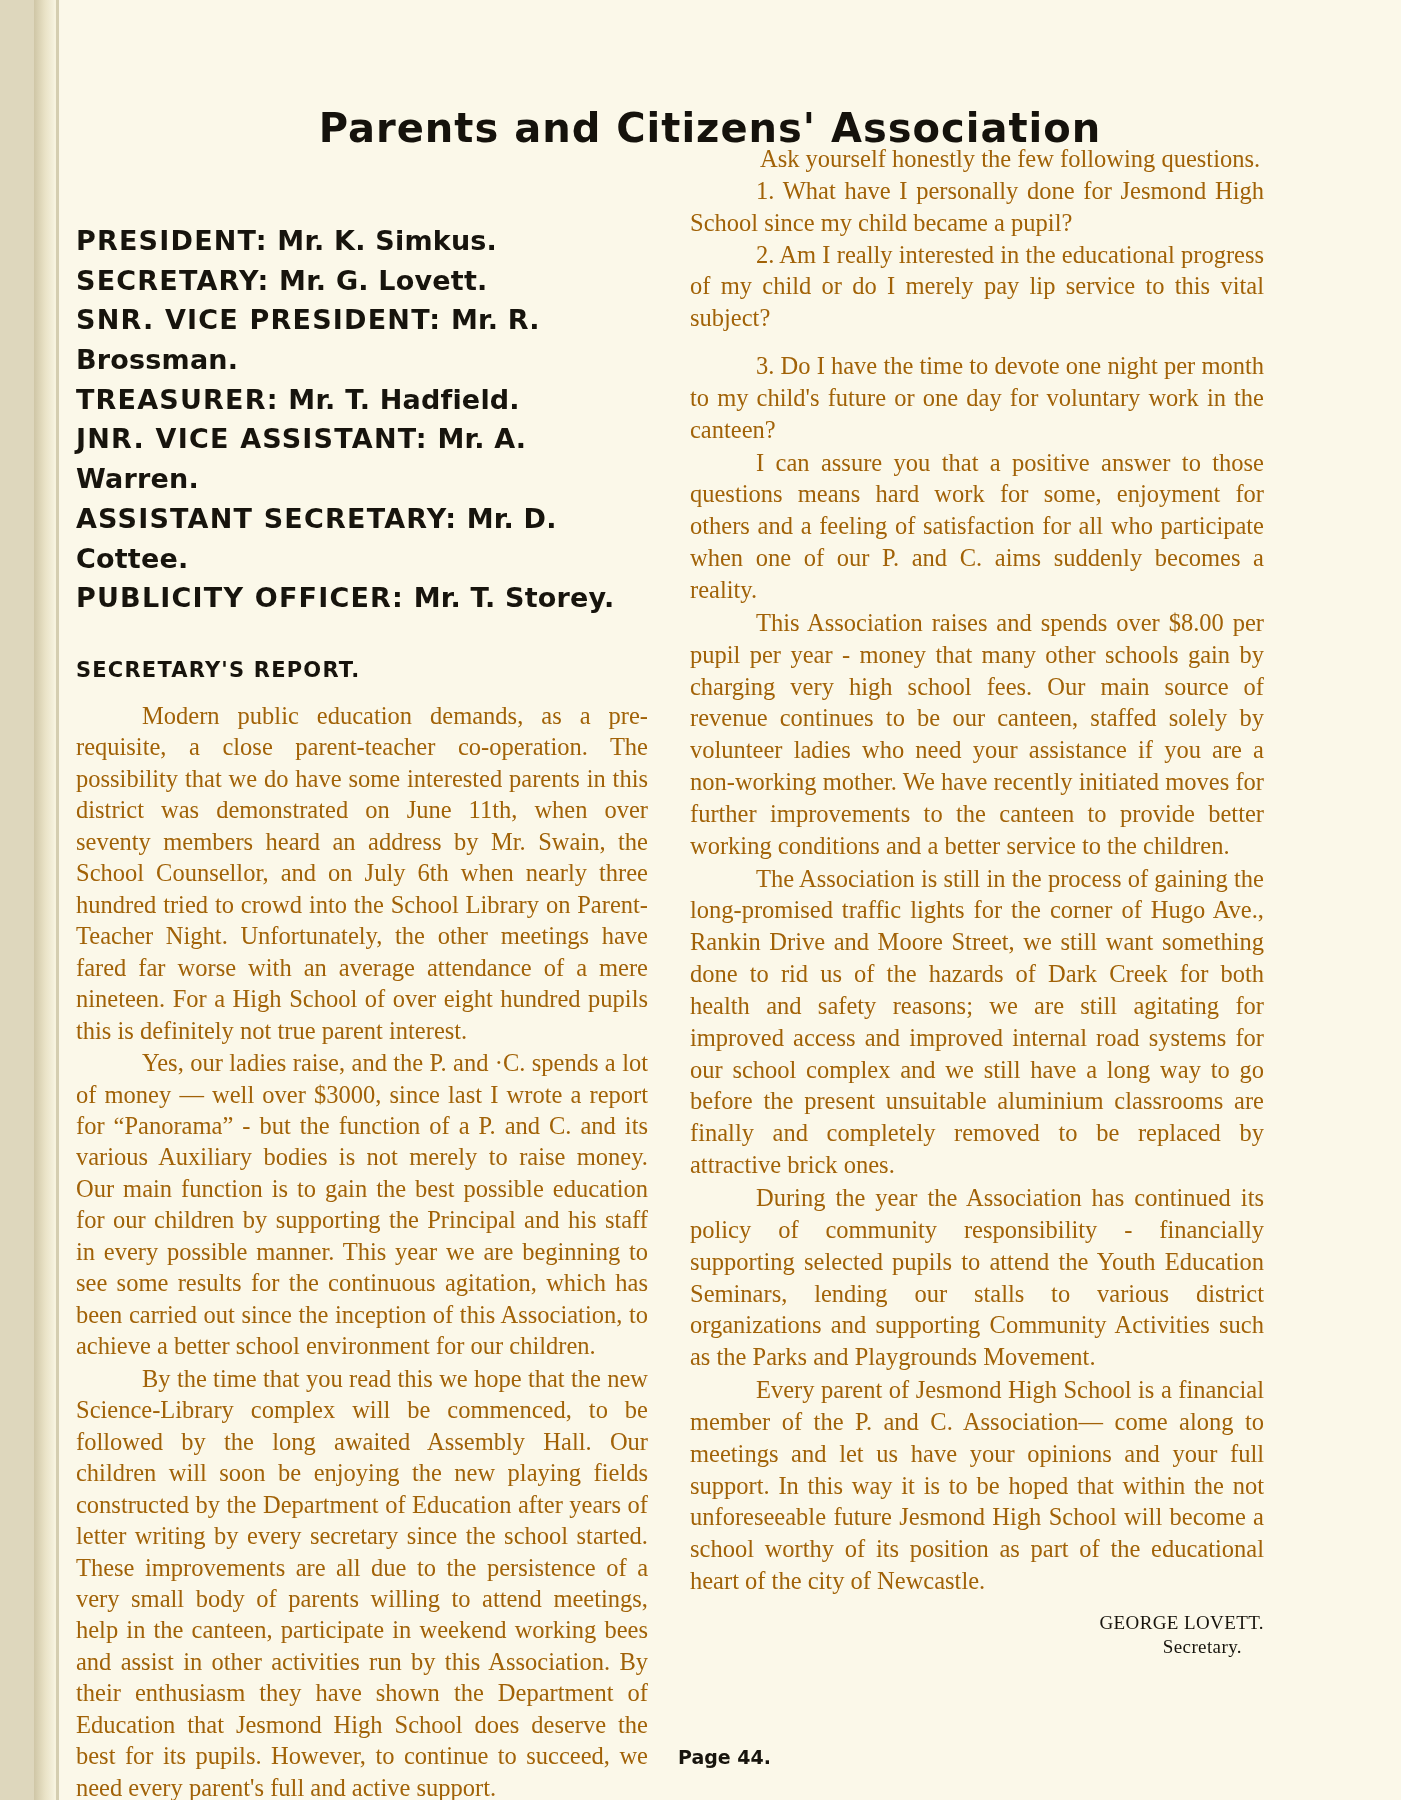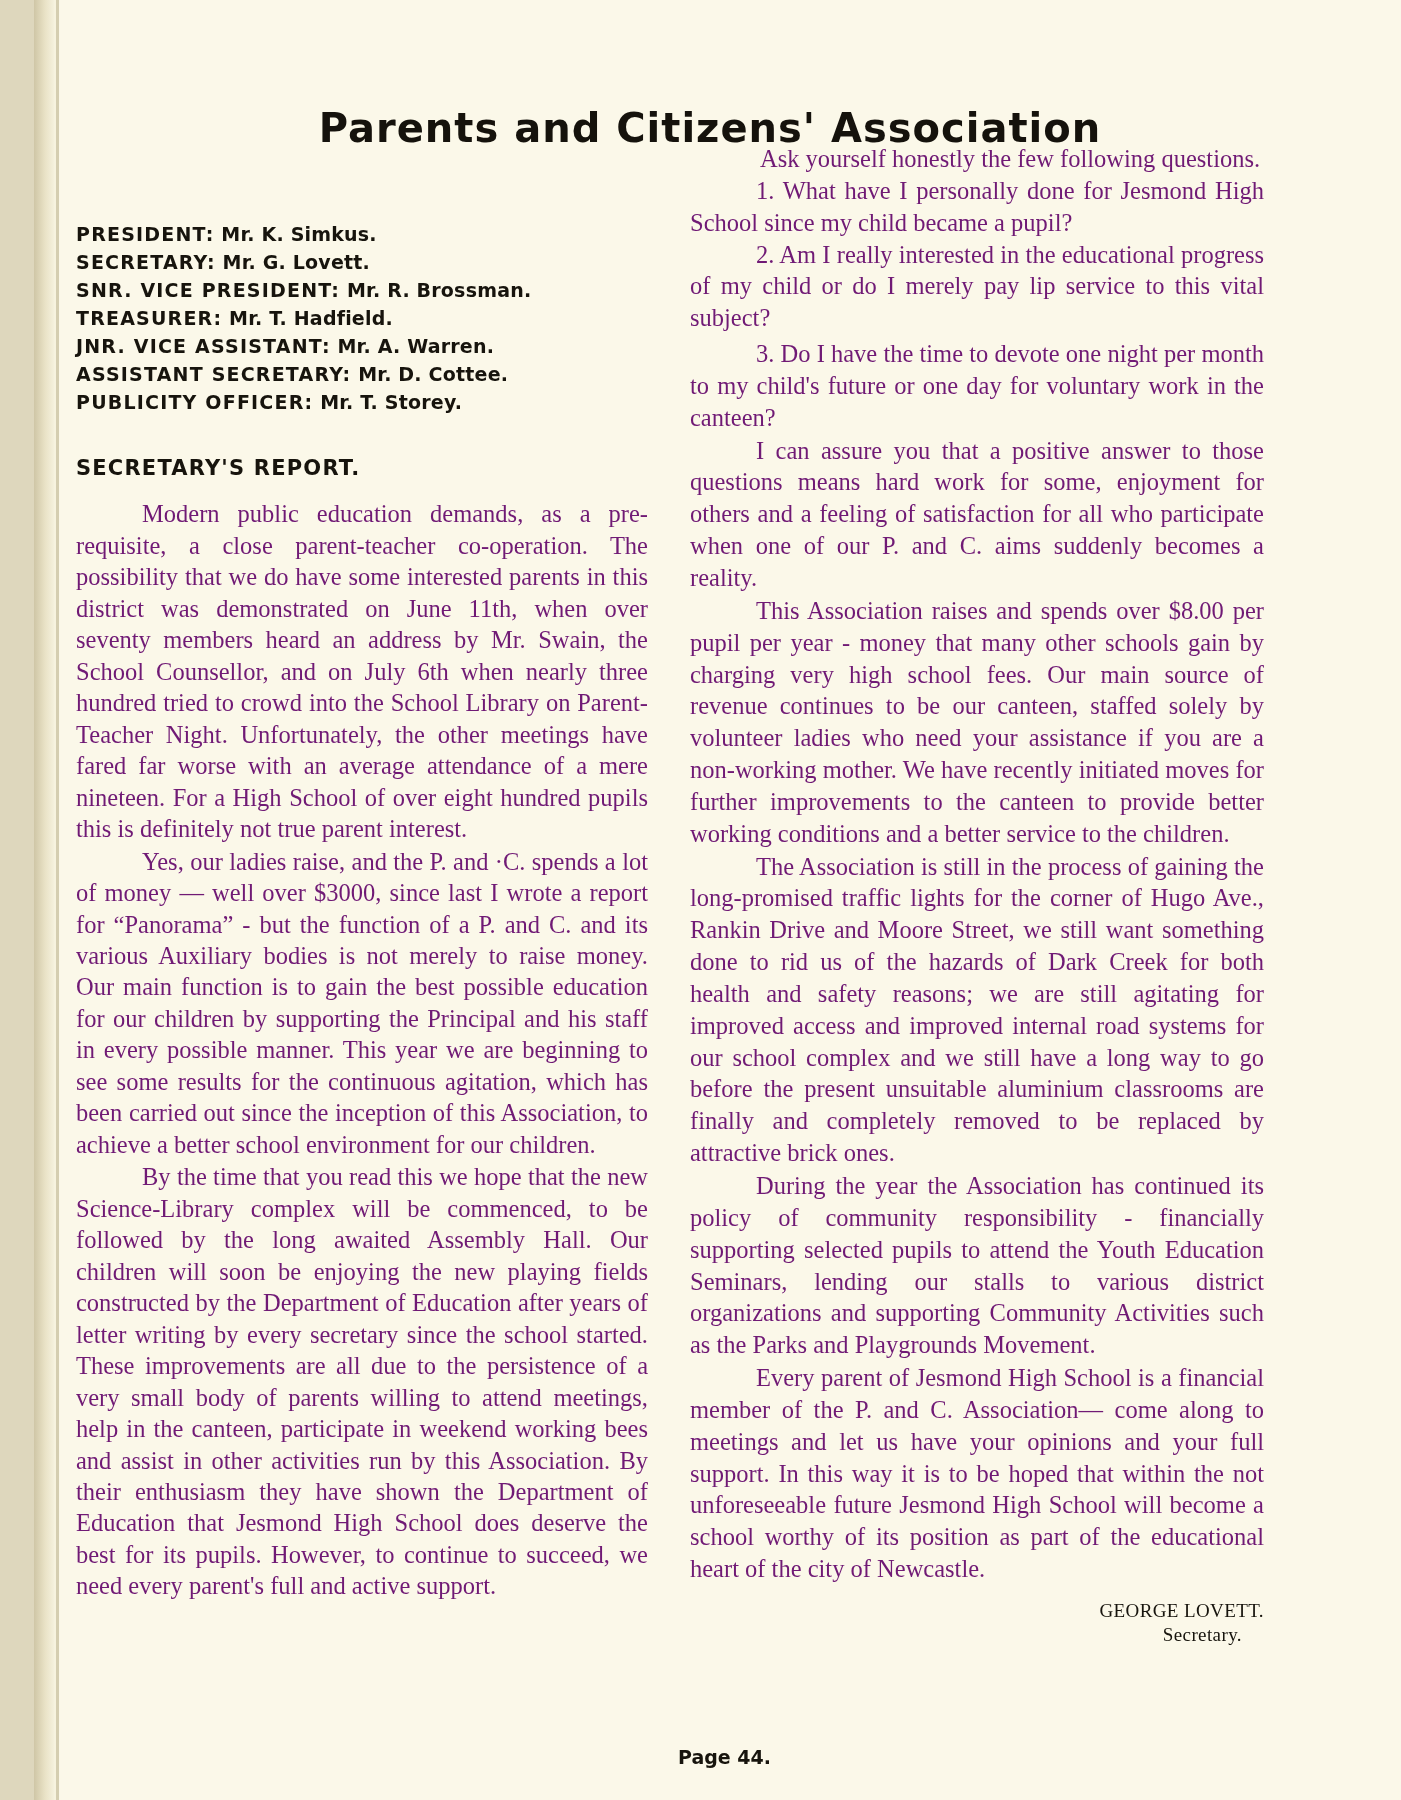--- a/index.html
+++ b/index.html
@@ -67,21 +67,21 @@
     width: 572px;
   }
   .col.right {
     width: 574px;
     margin-top: -22px;
   }
   .officers {
     margin-top: 56px;
     font-family: "DejaVu Sans", sans-serif;
     font-weight: bold;
-    font-size: 19px;
+    font-size: 27px;
     line-height: 1.47;
     color: #17140d;
     letter-spacing: .2px;
   }
   .officers .role {
     letter-spacing: 1.2px;
   }
   .section-head {
     margin-top: 40px;
     font-family: "DejaVu Sans", sans-serif;
@@ -89,21 +89,21 @@
     font-size: 21px;
     letter-spacing: 1.2px;
     color: #17140d;
   }
   p.body {
     margin: 0 0 0 0;
     text-align: justify;
     text-justify: inter-word;
     font-size: 24.5px;
     line-height: 1.285;
-    color: #701a75;
+    color: #a16207;
     text-indent: 66px;
     hyphens: none;
   }
   p.body + p.body {
     margin-top: 1px;
   }
   .col.right p.body {
     font-size: 24.5px;
     line-height: 1.30;
   }
@@ -191,21 +191,21 @@
         <p class="body">Yes, our ladies raise, and the P. and ·C. spends a lot of money — well over $3000, since last I wrote a report for “Panorama” - but the function of a P. and C. and its various Auxiliary bodies is not merely to raise money. Our main function is to gain the best possible education for our children by supporting the Principal and his staff in every possible manner. This year we are beginning to see some results for the continuous agitation, which has been carried out since the inception of this Association, to achieve a better school environment for our children.</p>
         <p class="body">By the time that you read this we hope that the new Science-Library complex will be commenced, to be followed by the long awaited Assembly Hall. Our children will soon be enjoying the new playing fields constructed by the Department of Education after years of letter writing by every secretary since the school started. These improvements are all due to the persistence of a very small body of parents willing to attend meetings, help in the canteen, participate in weekend working bees and assist in other activities run by this Association. By their enthusiasm they have shown the Department of Education that Jesmond High School does deserve the best for its pupils. However, to continue to succeed, we need every parent's full and active support.</p>
 
       </div>
 
       <div class="col right">
 
         <p class="body" style="text-indent:70px;">Ask yourself honestly the few following questions.</p>
         <p class="body numbered" style="margin-top:0;">1. What have I personally done for Jesmond High School since my child became a pupil?</p>
         <p class="body numbered" style="margin-top:0;">2. Am I really interested in the educational progress of my child or do I merely pay lip service to this vital subject?</p>
-        <p class="body numbered" style="margin-top:4px;">3. Do I have the time to devote one night per month to my child's future or one day for voluntary work in the canteen?</p>
+        <p class="body numbered" style="margin-top:16px;">3. Do I have the time to devote one night per month to my child's future or one day for voluntary work in the canteen?</p>
 
         <p class="body">I can assure you that a positive answer to those questions means hard work for some, enjoyment for others and a feeling of satisfaction for all who participate when one of our P. and C. aims suddenly becomes a reality.</p>
         <p class="body">This Association raises and spends over $8.00 per pupil per year - money that many other schools gain by charging very high school fees. Our main source of revenue continues to be our canteen, staffed solely by volunteer ladies who need your assistance if you are a non-working mother. We have recently initiated moves for further improvements to the canteen to provide better working conditions and a better service to the children.</p>
         <p class="body">The Association is still in the process of gaining the long-promised traffic lights for the corner of Hugo Ave., Rankin Drive and Moore Street, we still want something done to rid us of the hazards of Dark Creek for both health and safety reasons; we are still agitating for improved access and improved internal road systems for our school complex and we still have a long way to go before the present unsuitable aluminium classrooms are finally and completely removed to be replaced by attractive brick ones.</p>
         <p class="body">During the year the Association has continued its policy of community responsibility - financially supporting selected pupils to attend the Youth Education Seminars, lending our stalls to various district organizations and supporting Community Activities such as the Parks and Playgrounds Movement.</p>
         <p class="body">Every parent of Jesmond High School is a financial member of the P. and C. Association— come along to meetings and let us have your opinions and your full support. In this way it is to be hoped that within the not unforeseeable future Jesmond High School will become a school worthy of its position as part of the educational heart of the city of Newcastle.</p>
 
         <div class="signature">
           <span>GEORGE LOVETT.</span>
           <span class="sec">Secretary.</span>

